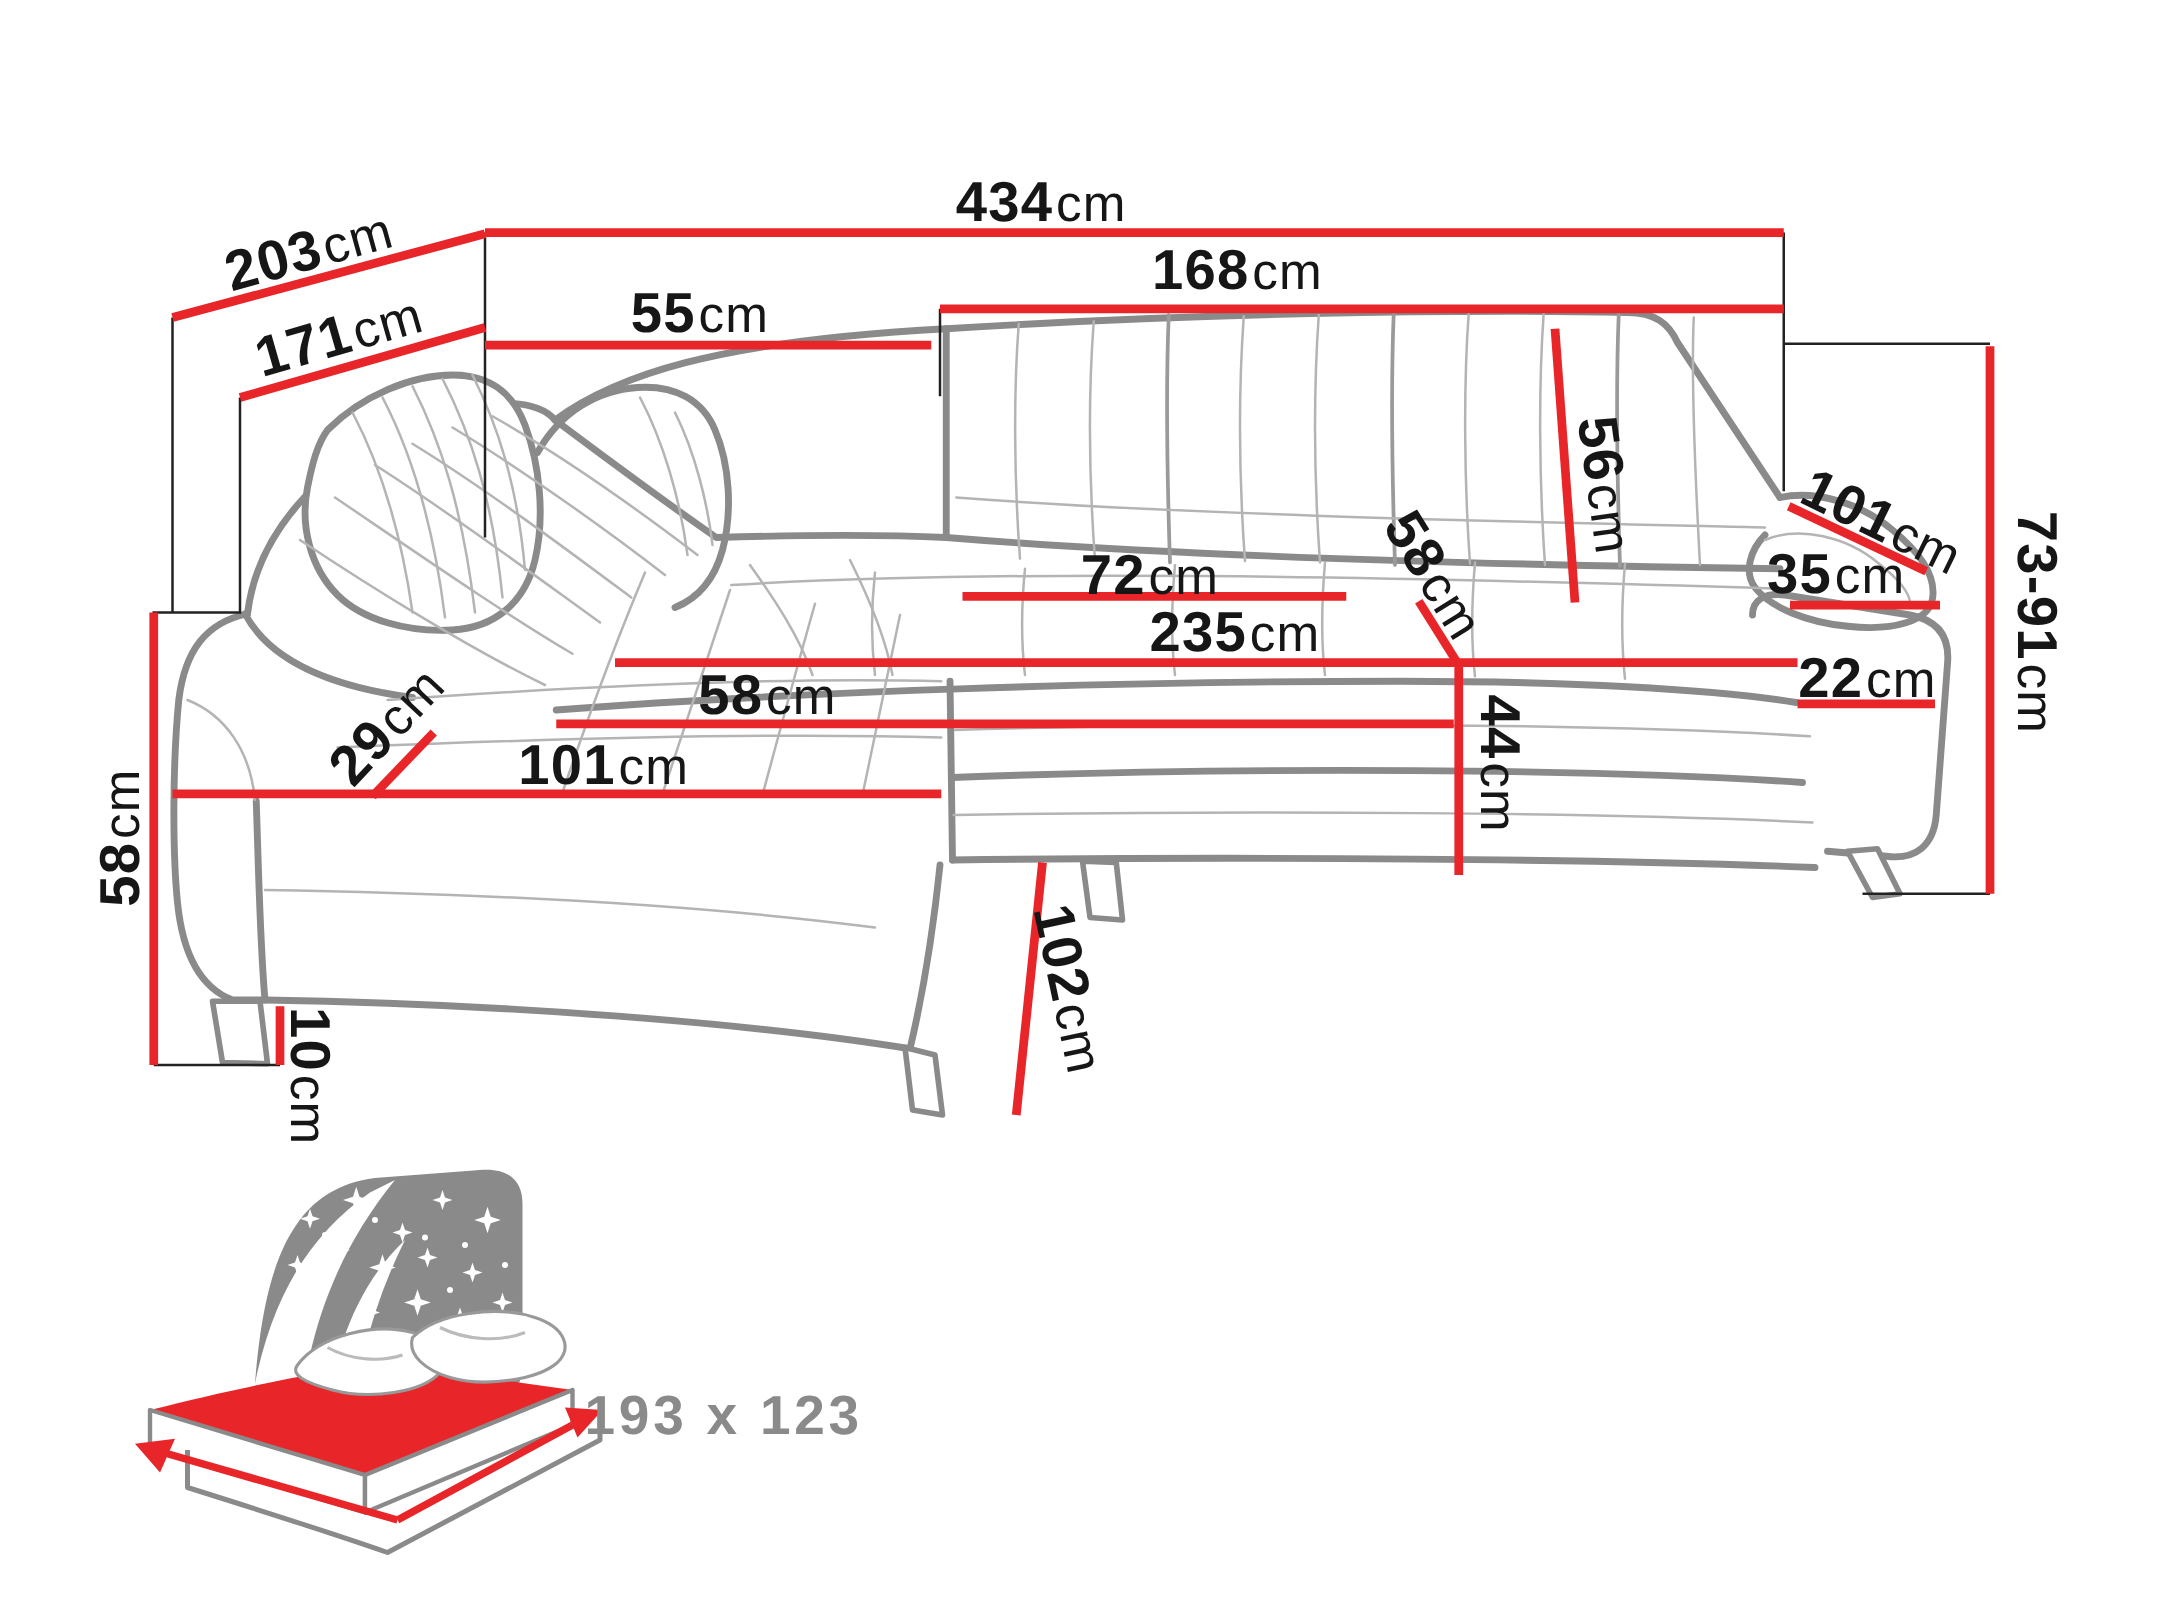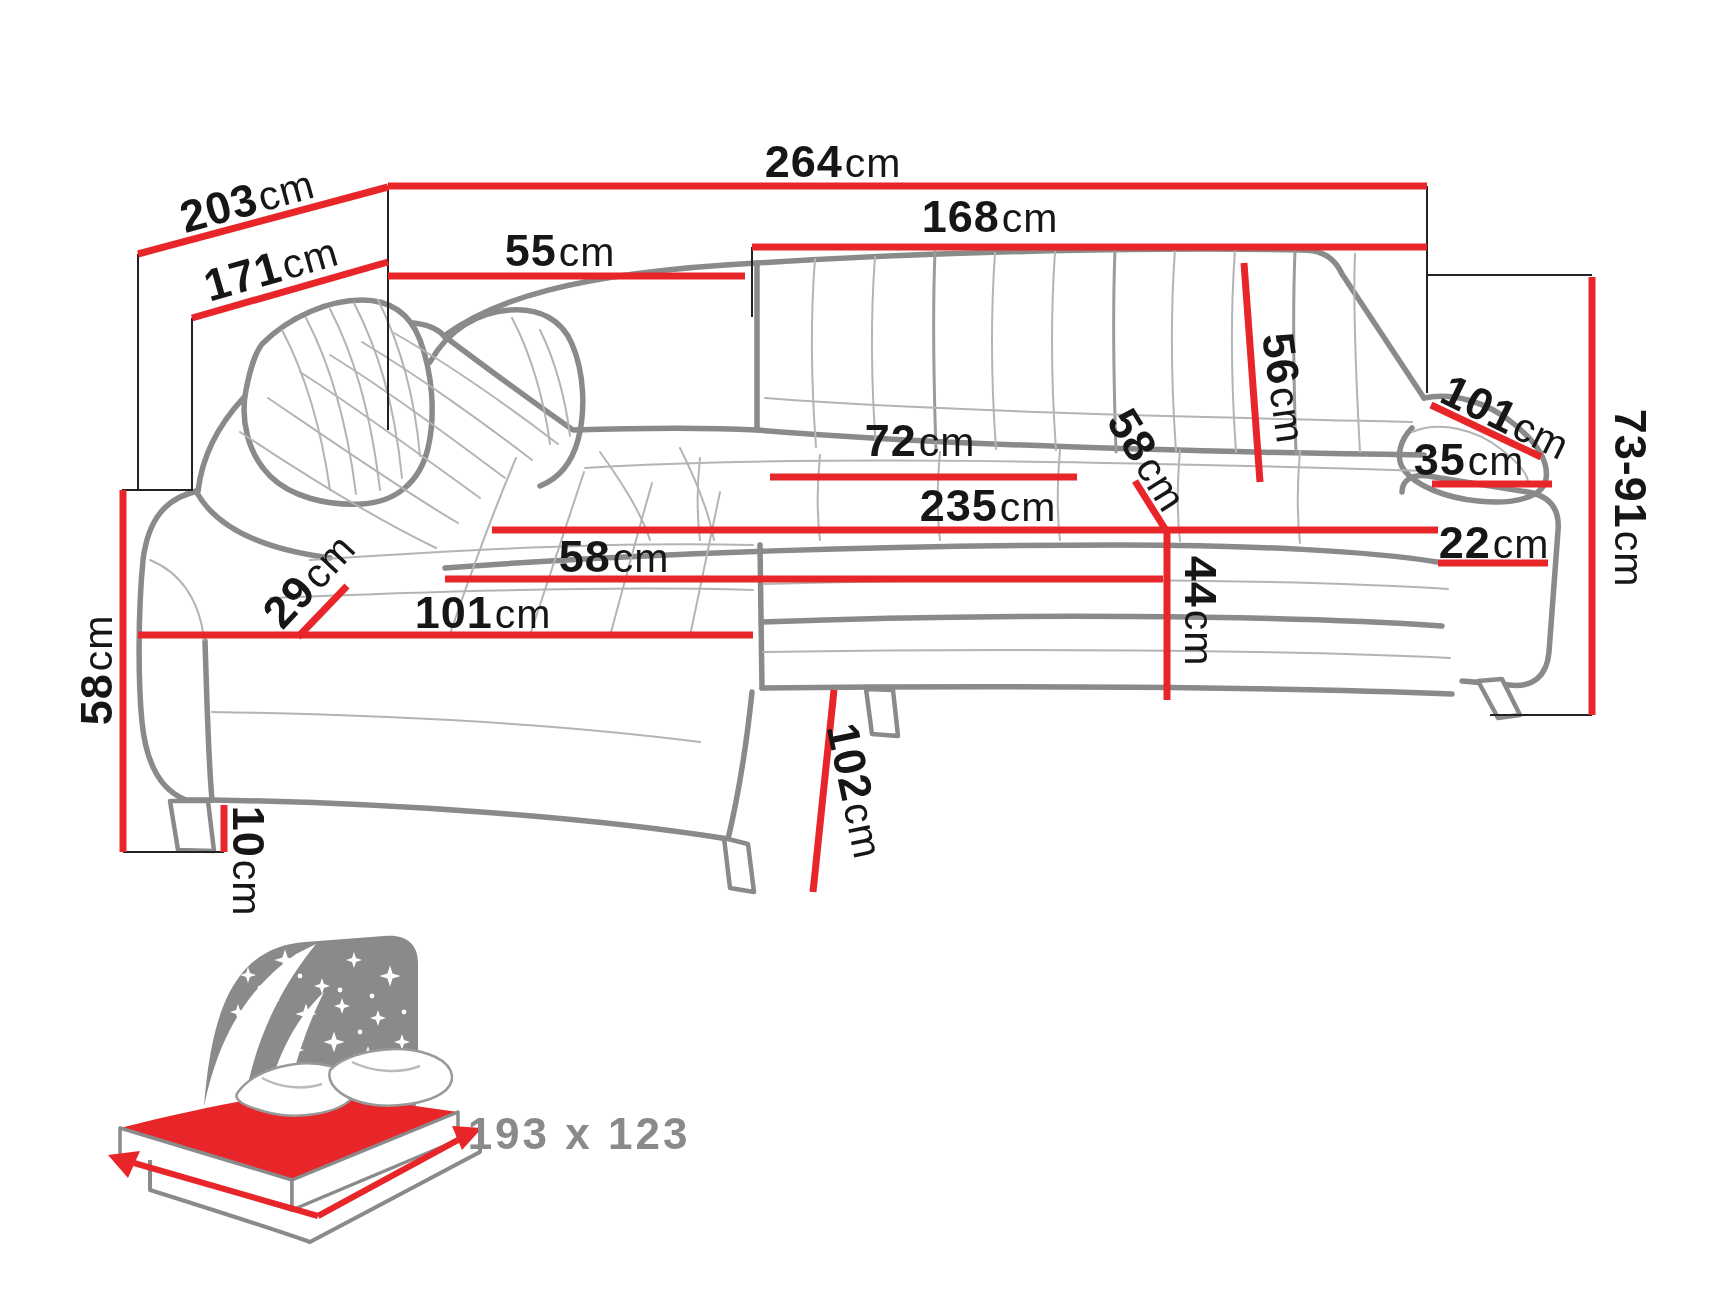--- a/index.html
+++ b/index.html
@@ -215,21 +215,21 @@
       <g stroke="#e8262a" stroke-width="6" fill="#e8262a">
         <path d="M318,1216 L134,1163" fill="none"></path>
         <path d="M108,1155 L140,1151 L128,1178 Z" stroke="none"></path>
         <path d="M318,1216 L458,1140" fill="none"></path>
         <path d="M482,1128 L452,1126 L462,1150 Z" stroke="none"></path>
       </g>
     </g>
   </svg>
 
   <div class="dim" style="left:833px;top:161px;--r:0deg">
-    <span class="num">264</span>
+    <span class="num">434</span>
       <span class="unit">cm</span>
   </div>
   <div class="dim" style="left:247px;top:200px;--r:-15.5deg">
     <span class="num">203</span>
       <span class="unit">cm</span>
   </div>
   <div class="dim" style="left:271px;top:268px;--r:-16deg">
     <span class="num">171</span>
       <span class="unit">cm</span>
   </div>
@@ -250,21 +250,21 @@
       <span class="unit">cm</span>
   </div>
   <div class="dim" style="left:1469px;top:459px;--r:0deg">
     <span class="num">35</span>
       <span class="unit">cm</span>
   </div>
   <div class="dim" style="left:1630px;top:498px;--r:90deg">
     <span class="num">73-91</span>
       <span class="unit">cm</span>
   </div>
-  <div class="dim" style="left:920px;top:440px;--r:0deg">
+  <div class="dim" style="left:920px;top:460px;--r:0deg">
     <span class="num">72</span>
       <span class="unit">cm</span>
   </div>
   <div class="dim" style="left:1148px;top:460px;--r:58deg">
     <span class="num">58</span>
       <span class="unit">cm</span>
   </div>
   <div class="dim" style="left:988px;top:505px;--r:0deg">
     <span class="num">235</span>
       <span class="unit">cm</span>

